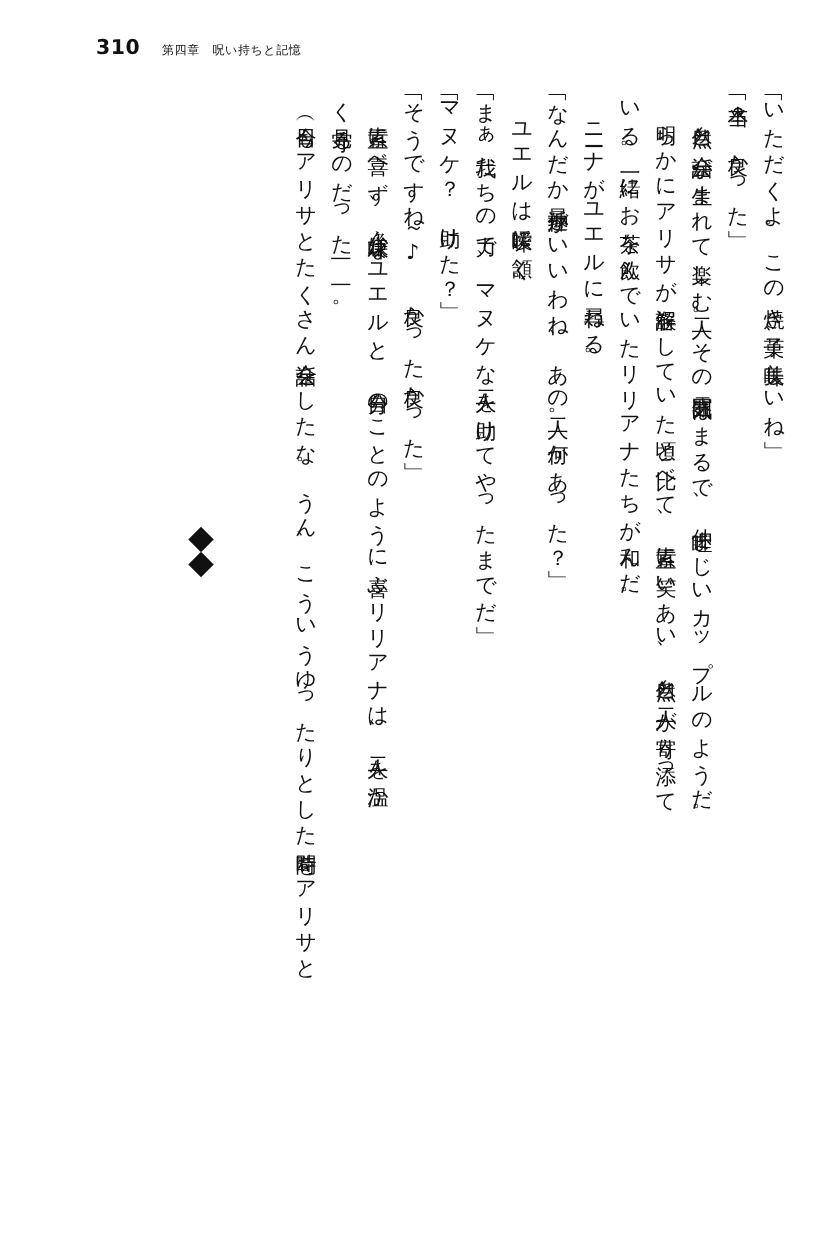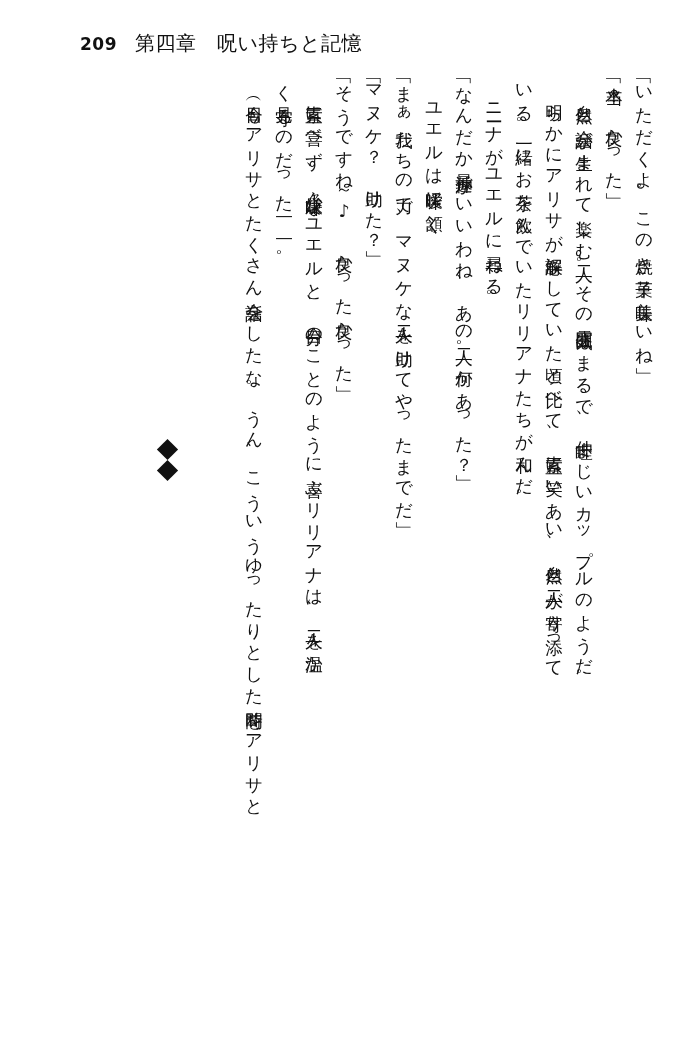--- a/index.html
+++ b/index.html
@@ -25,21 +25,21 @@
     align-items: baseline;
     gap: 18px;
     font-family: "DejaVu Sans", "Liberation Sans", sans-serif;
   }
   #page-number {
     font-size: 17px;
     font-weight: bold;
     letter-spacing: 0.5px;
   }
   #chapter-title {
-    font-size: 20px;
+    font-size: 10px;
     letter-spacing: 0.5px;
   }
 
   
   #body-text {
     position: absolute;
     top: 72px;
     left: 48px;
     width: 604px;
     height: 950px;
@@ -78,21 +78,21 @@
     height: 15px;
     background: #111111;
     transform: rotate(45deg);
     margin: 2px 0;
   }
 </style>
 </head>
 <body>
 
 <div id="page-header">
-  <span id="page-number">209</span>
+  <span id="page-number">310</span>
   <span id="chapter-title">第四章　呪い持ちと記憶</span>
 </div>
 
 <div id="body-text">
     <div class="tcol">「いただくよ。この焼き菓子、美味しいね」</div>
     <div class="tcol">「本当？　良かった」</div>
     <div class="tcol">　自然と会話が生まれて楽しむ二人。その雰囲気はまるで、仲睦まじいカップルのようだ。</div>
     <div class="tcol">　明らかにアリサが誤解をしていた頃と比べて、素直に笑いあい、自然と二人が寄り添って</div>
     <div class="tcol">いる。一緒にお茶を飲んでいたリリアナたちが和んだ。</div>
     <div class="tcol">　ニーナがユエルに尋ねる。</div>

